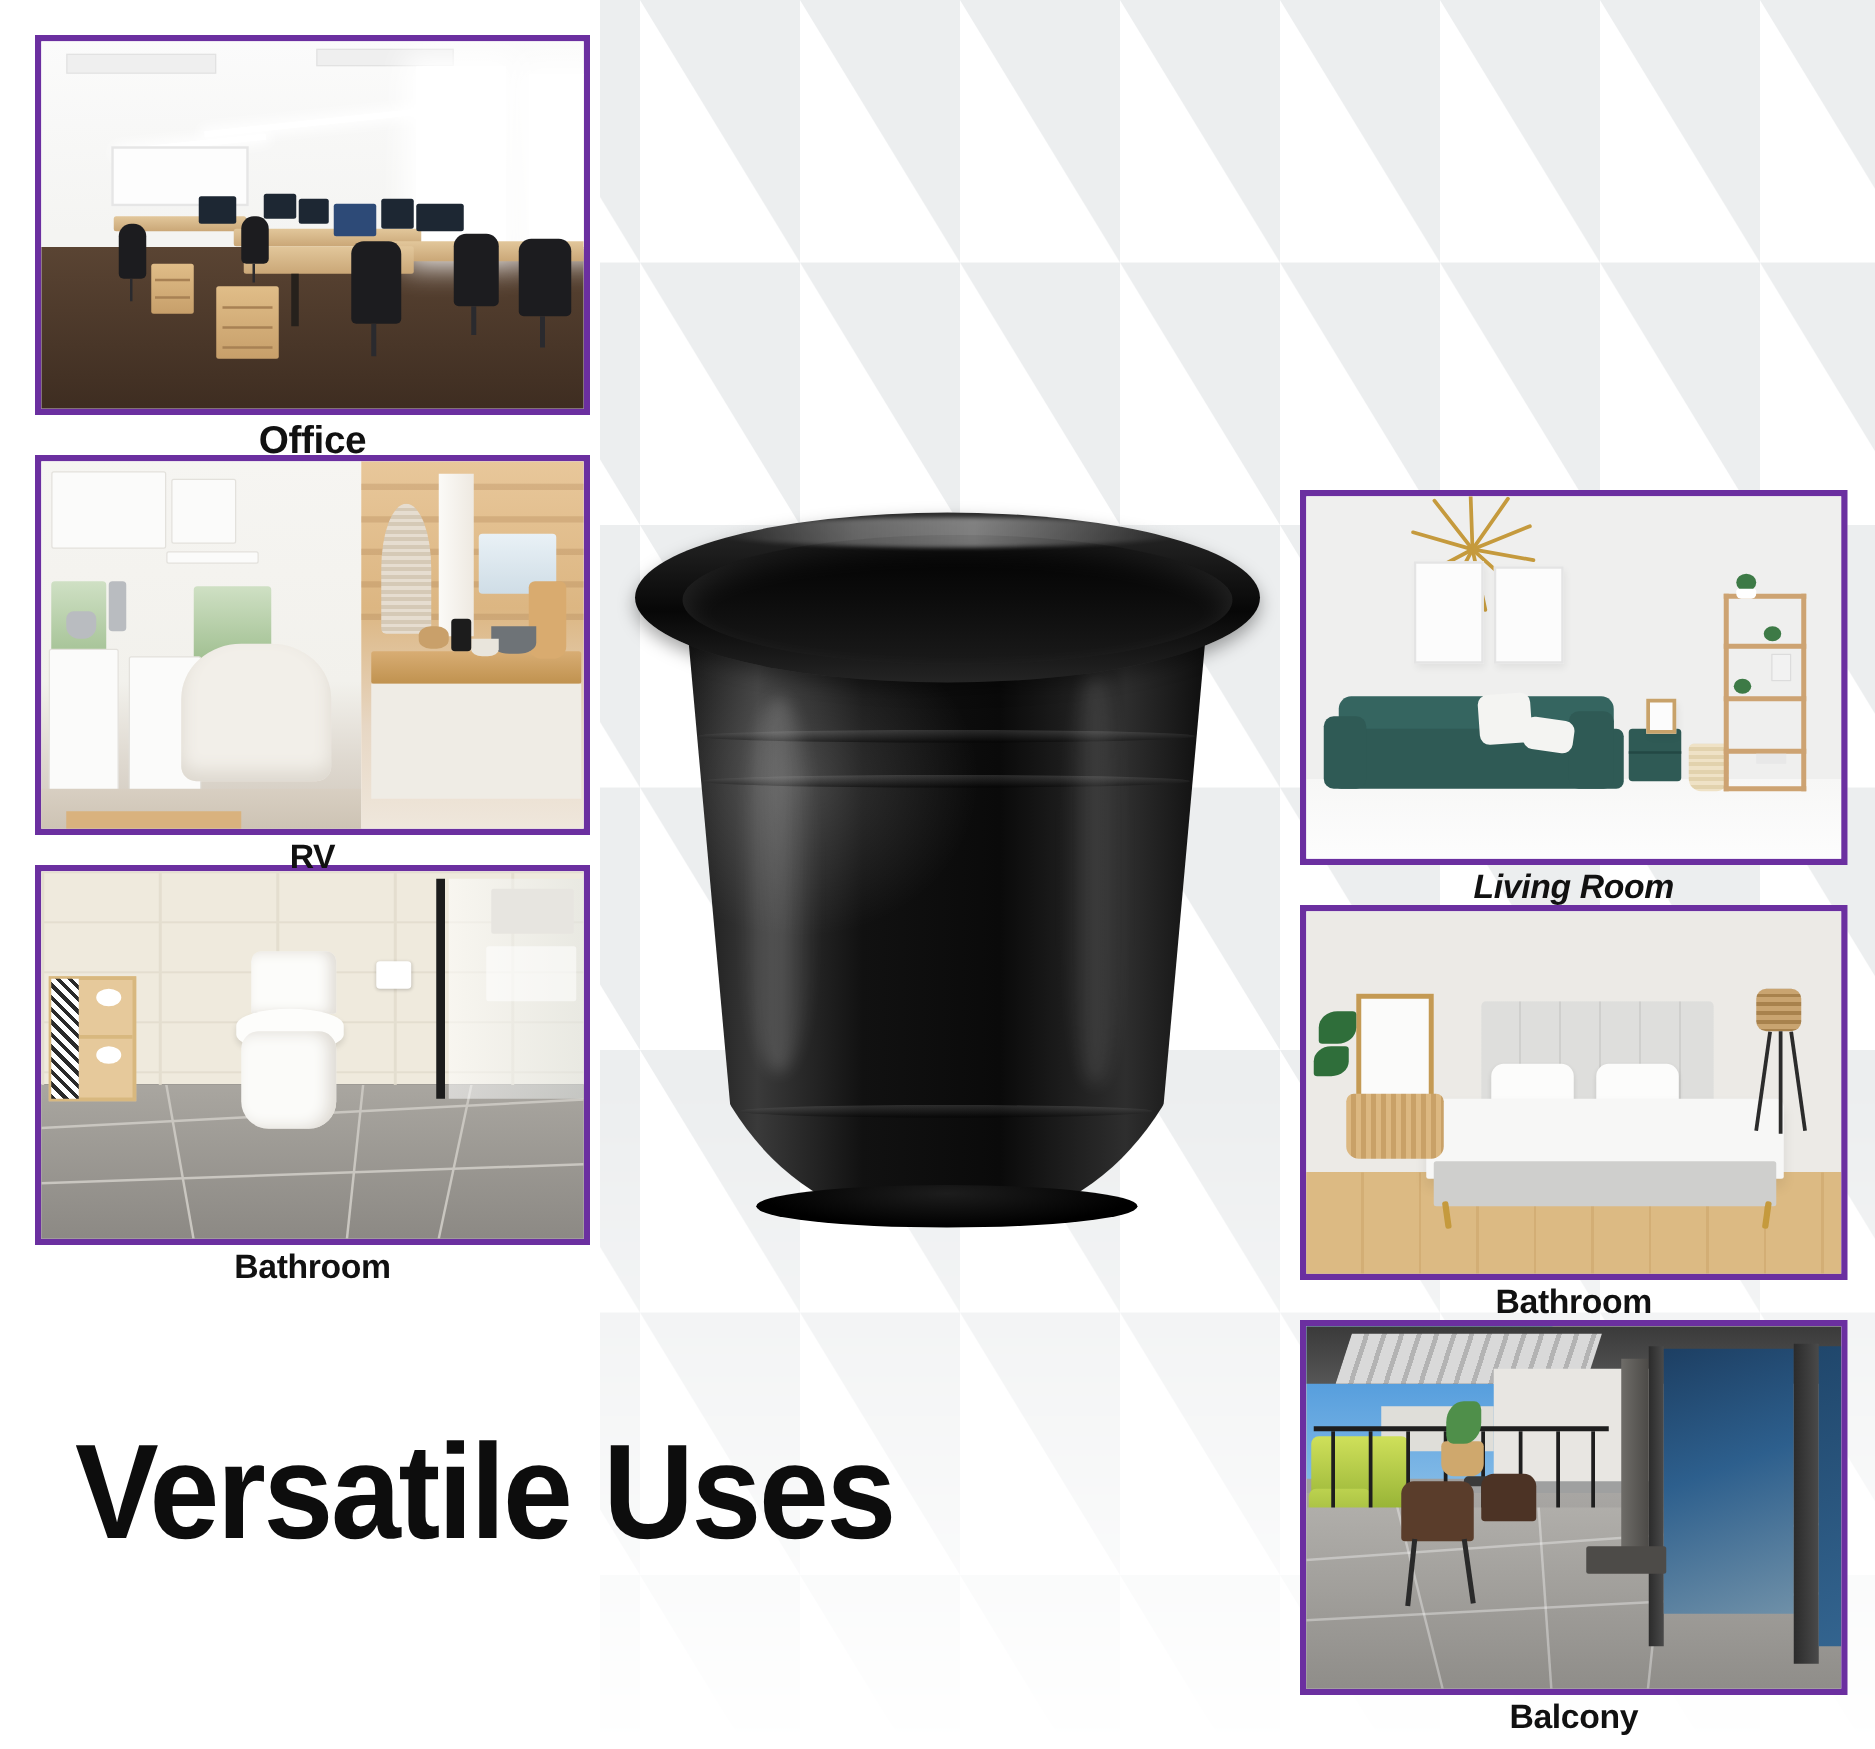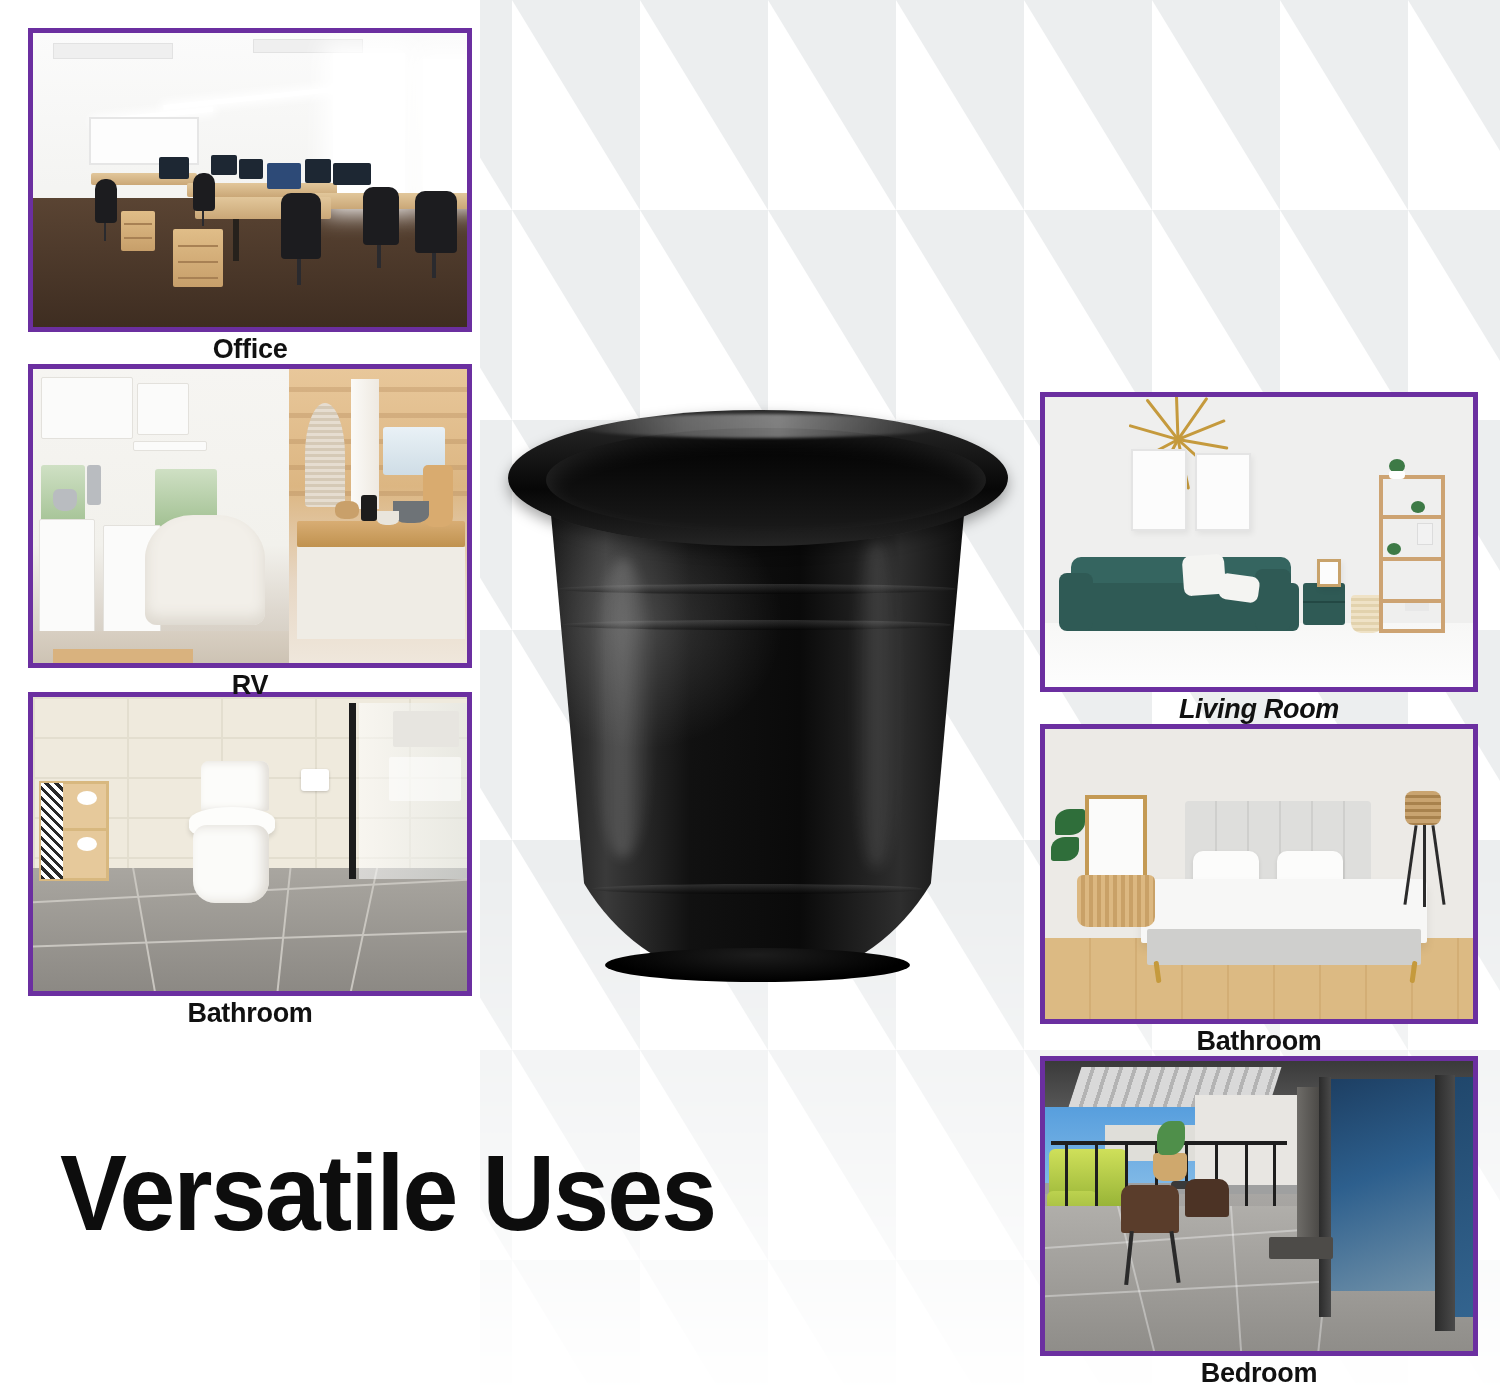--- a/index.html
+++ b/index.html
@@ -274,21 +274,21 @@
         <i style="top:32px"></i>
         <i style="top:48px"></i>
       </div>
     <div class="off-chair" style="left:62px;  top:146px; width:22px; height:44px;"></div>
     <div class="off-chair" style="left:160px; top:140px; width:22px; height:38px;"></div>
     <div class="off-chair" style="left:248px; top:160px; width:40px; height:66px;"></div>
     <div class="off-chair" style="left:330px; top:154px; width:36px; height:58px;"></div>
     <div class="off-chair" style="left:382px; top:158px; width:42px; height:62px;"></div>
   </div>
 </div>
-<div class="caption" style="left:28px; top:334px; width:444px; font-size:27px;">Office</div>
+<div class="caption" style="left:28px; top:334px; width:444px; font-size:31px;">Office</div>
 
 <div class="panel" style="left:28px; top:364px; width:444px; height:304px;">
   <div class="scene">
     <div class="rv-left">
       <div class="rv-cab" style="left:8px;  top:8px;  width:92px;  height:62px;"></div>
       <div class="rv-cab" style="left:104px;top:14px; width:52px;  height:52px;"></div>
       <div class="rv-cab" style="left:100px;top:72px; width:74px;  height:10px;"></div>
       <div class="rv-win" style="left:8px;  top:96px; width:44px;  height:70px;"></div>
       <div class="rv-win" style="left:122px;top:100px;width:62px;  height:64px;"></div>
       <div class="rv-kettle" style="left:20px; top:120px; width:24px; height:22px;"></div>
@@ -462,15 +462,15 @@
     <div class="bl-chairleg" style="left:128px; top:170px; height:52px; transform:rotate(-8deg);"></div>
     <div class="bl-chair" style="left:140px; top:118px; width:44px; height:38px; background:#4c3325;"></div>
     <div class="bl-curtain" style="left:252px; top:26px; width:22px; height:156px;"></div>
     <div class="bl-door" style="left:274px; top:16px; width:12px; height:240px;"></div>
     <div class="bl-glass" style="left:286px; top:18px; width:104px; height:212px;"></div>
     <div class="bl-door" style="left:390px; top:14px; width:20px; height:256px;"></div>
     <div class="bl-glass" style="left:410px; top:16px; width:22px; height:240px; background:linear-gradient(160deg,#20476c,#33648f);"></div>
     <div class="bl-mat" style="left:224px; top:176px; width:64px; height:22px;"></div>
   </div>
 </div>
-<div class="caption" style="left:1040px; top:1358px; width:438px; font-size:27px;">Bedroom</div>
+<div class="caption" style="left:1040px; top:1358px; width:438px; font-size:27px;">Balcony</div>
 
 <div id="headline">Versatile Uses</div>
 
 </body></html>

